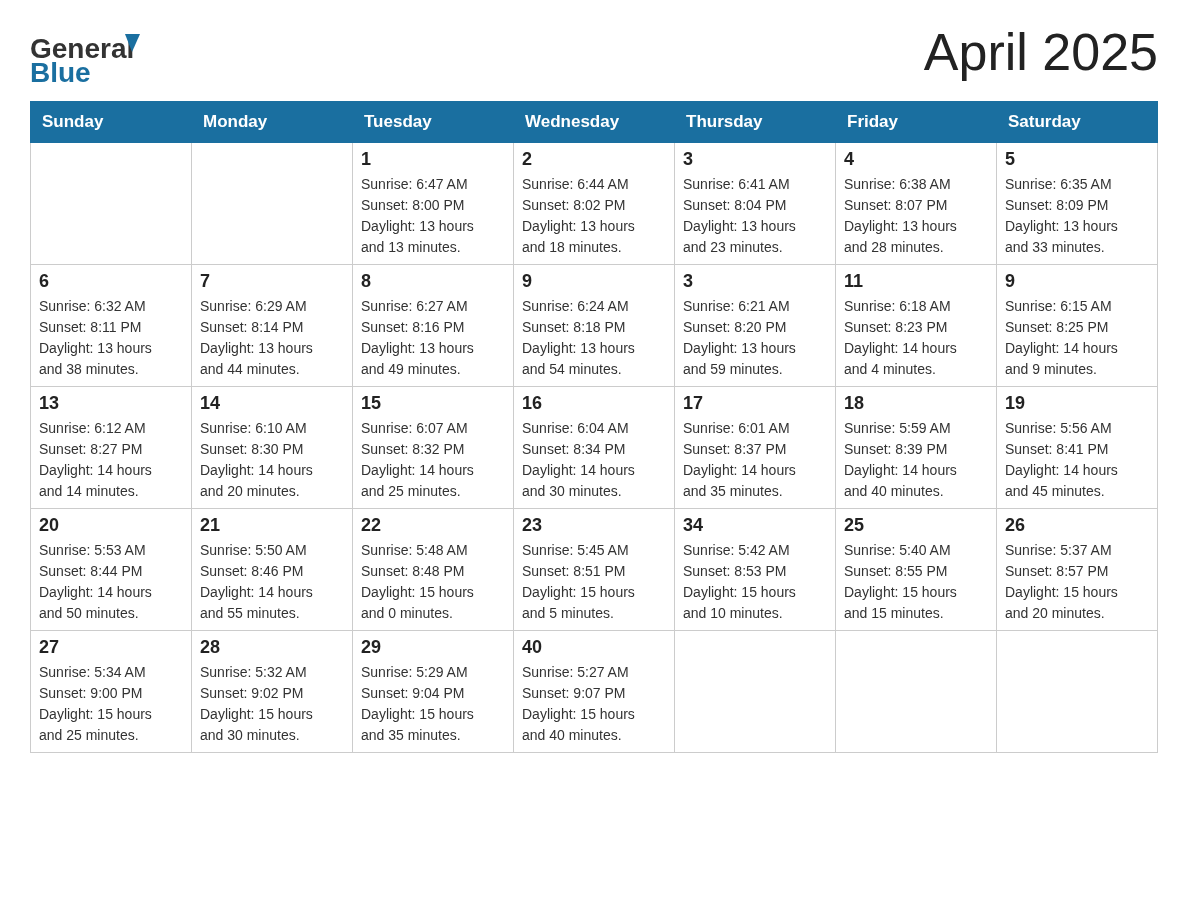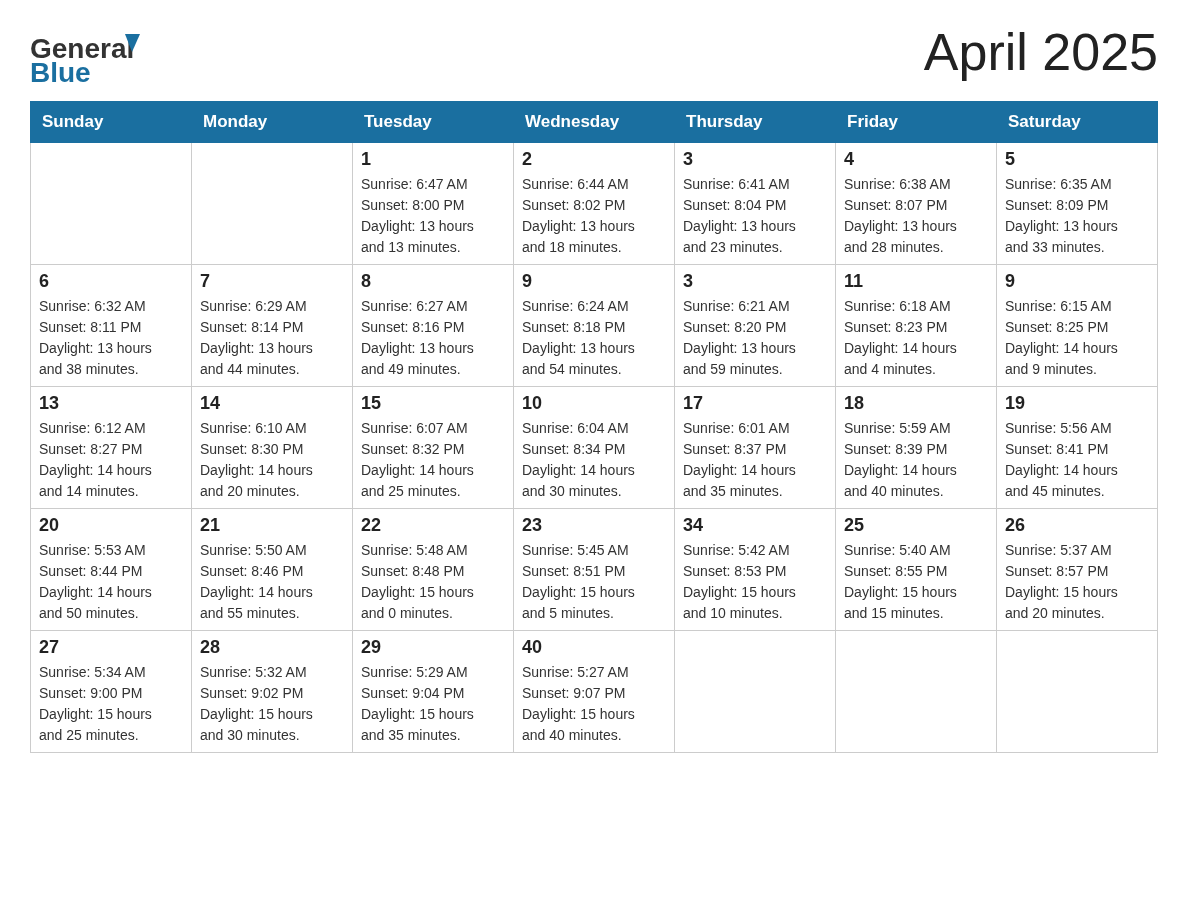--- a/index.html
+++ b/index.html
@@ -172,21 +172,21 @@
         </td>
         <td>
           <div class="day-number">14</div>
           <div class="day-info">Sunrise: 6:10 AM<br>Sunset: 8:30 PM<br>Daylight: 14 hours<br>and 20 minutes.</div>
         </td>
         <td>
           <div class="day-number">15</div>
           <div class="day-info">Sunrise: 6:07 AM<br>Sunset: 8:32 PM<br>Daylight: 14 hours<br>and 25 minutes.</div>
         </td>
         <td>
-          <div class="day-number">10</div>
+          <div class="day-number">16</div>
           <div class="day-info">Sunrise: 6:04 AM<br>Sunset: 8:34 PM<br>Daylight: 14 hours<br>and 30 minutes.</div>
         </td>
         <td>
           <div class="day-number">17</div>
           <div class="day-info">Sunrise: 6:01 AM<br>Sunset: 8:37 PM<br>Daylight: 14 hours<br>and 35 minutes.</div>
         </td>
         <td>
           <div class="day-number">18</div>
           <div class="day-info">Sunrise: 5:59 AM<br>Sunset: 8:39 PM<br>Daylight: 14 hours<br>and 40 minutes.</div>
         </td>

